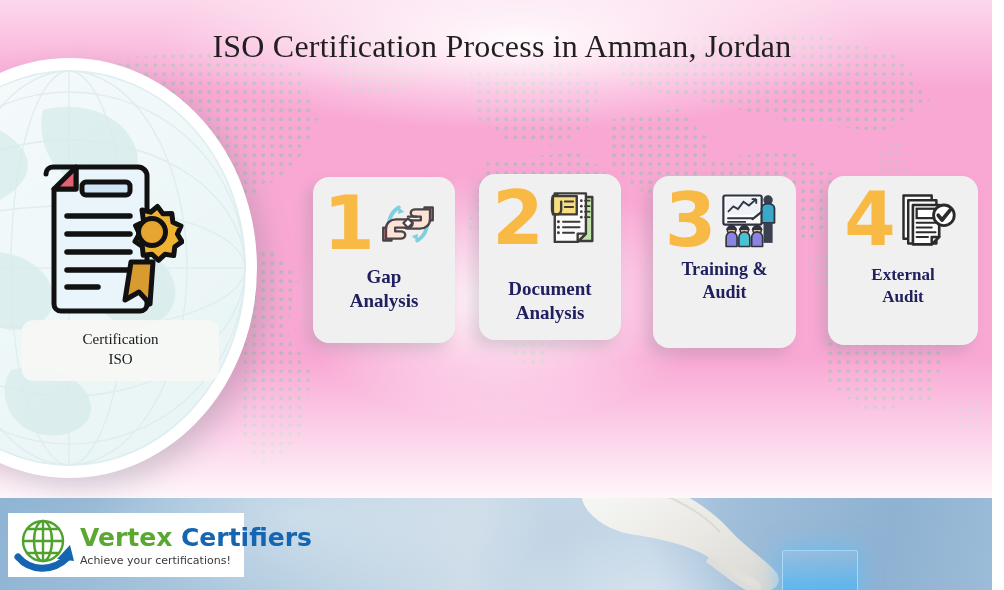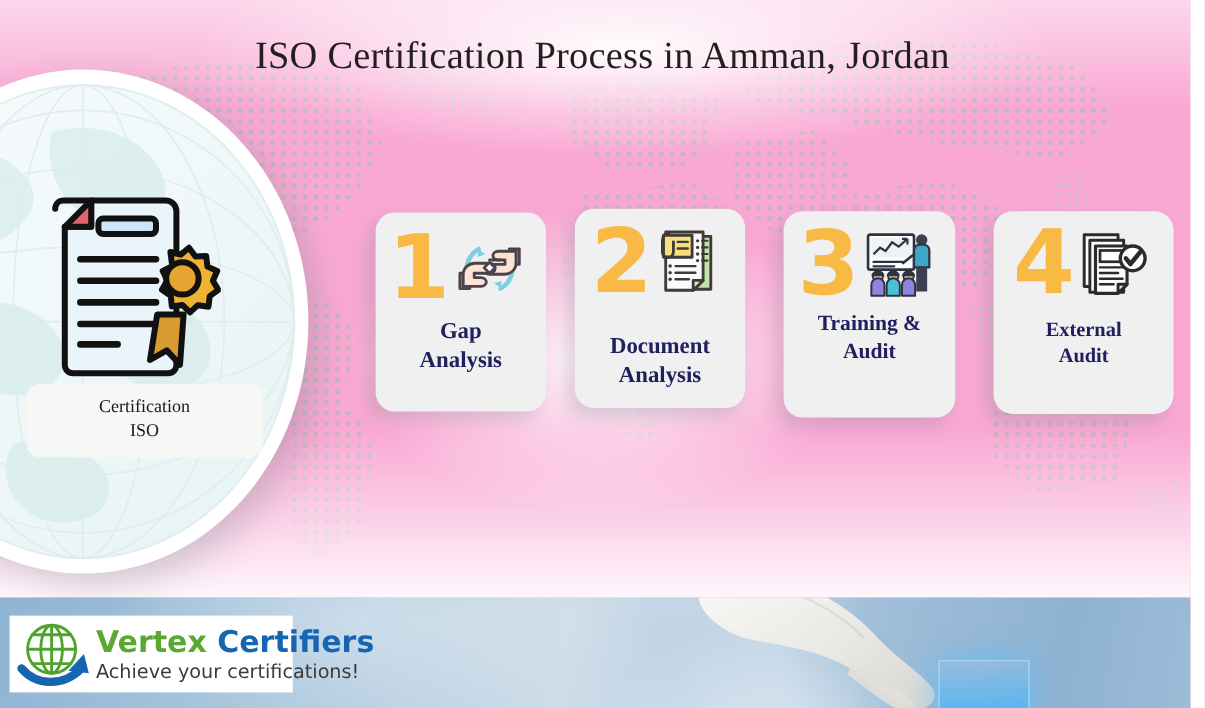--- a/index.html
+++ b/index.html
@@ -147,21 +147,21 @@
   .logo-mark{flex:0 0 auto;width:62px;height:56px;}
   .logo-mark svg{display:block;width:100%;height:100%;}
   .logo-text{display:flex;flex-direction:column;justify-content:center;line-height:1;}
   .logo-name{
     font-family:"DejaVu Sans", sans-serif;font-weight:bold;font-size:25px;
     white-space:nowrap;
   }
   .logo-name .v{color:#5aa832;}
   .logo-name .c{color:#1565b0;}
   .logo-tag{
-    font-family:"DejaVu Sans", sans-serif;font-size:16px;color:#3a3a3a;
+    font-family:"DejaVu Sans", sans-serif;font-size:11px;color:#3a3a3a;
     margin-top:5px;white-space:nowrap;
   }
 </style>
 </head>
 <body>
 
 <div id="stage">
 
   <div class="worldmap">
     <svg viewBox="0 0 1004 498" preserveAspectRatio="none" xmlns="http://www.w3.org/2000/svg">

